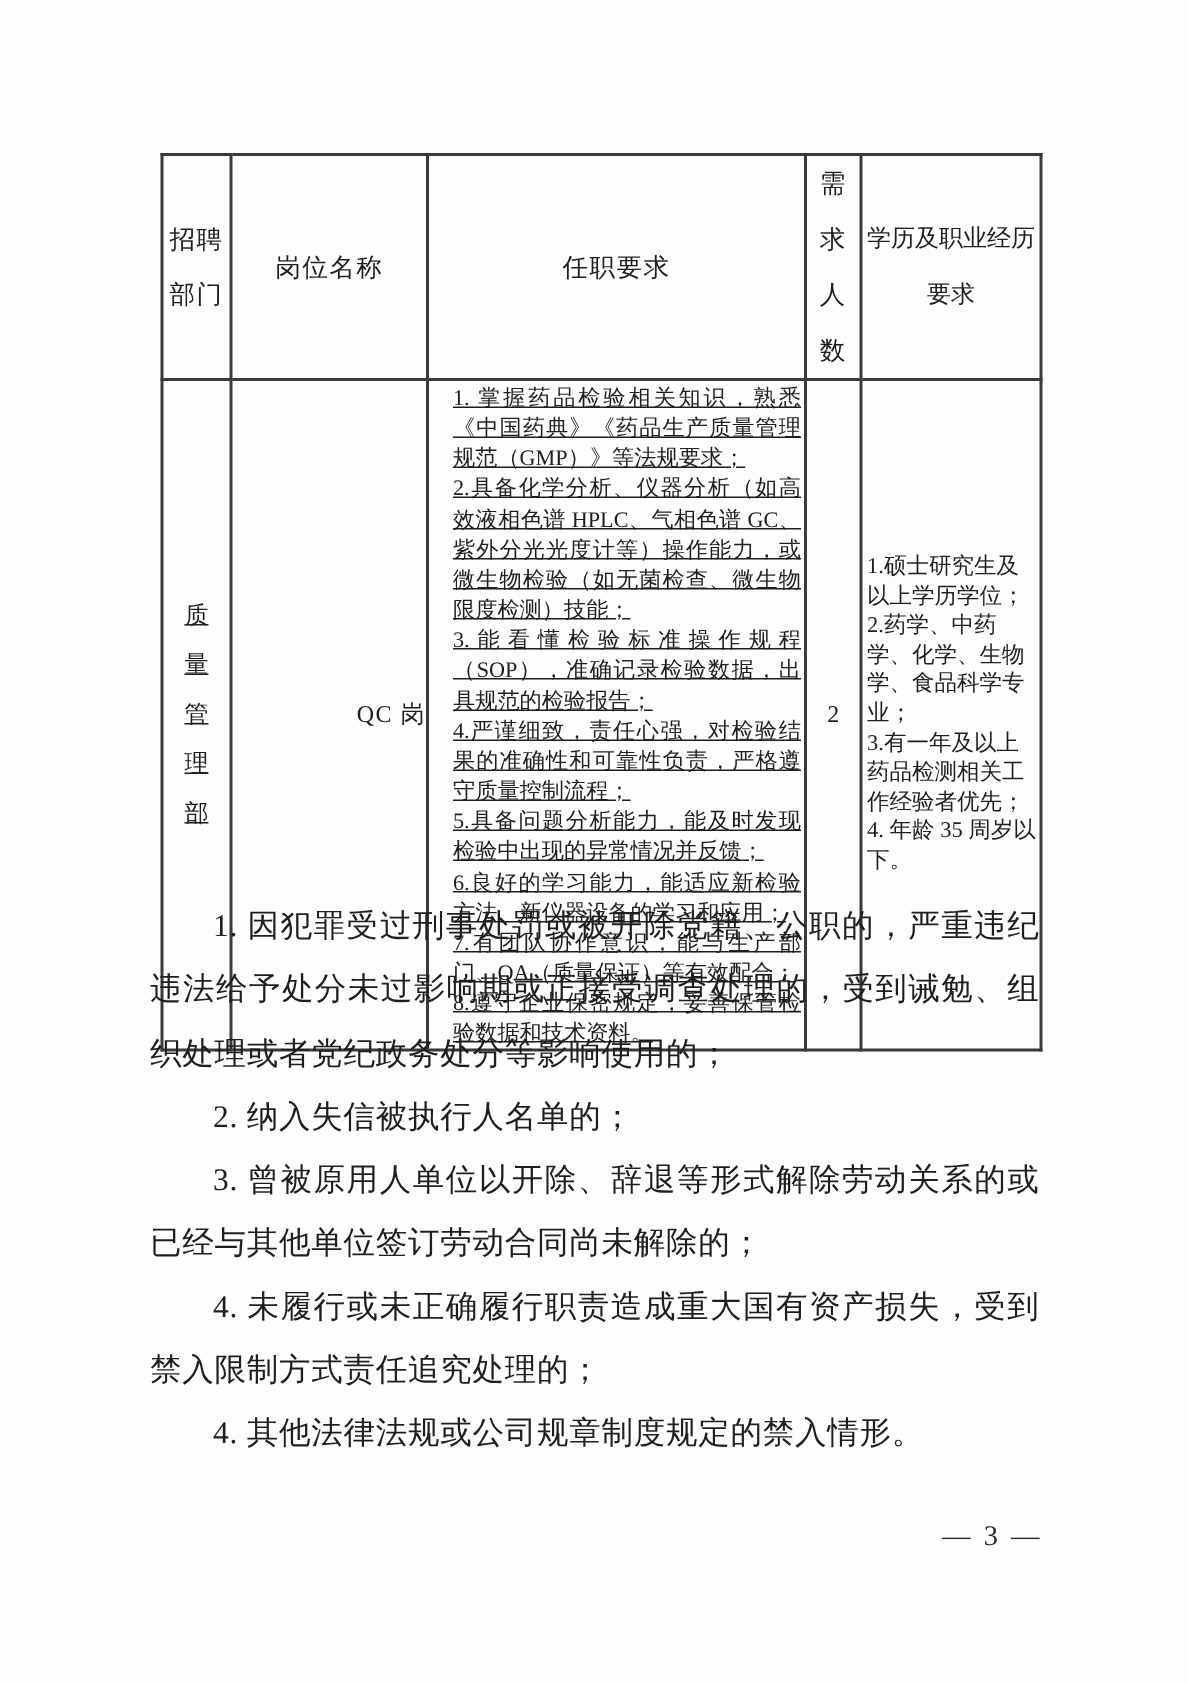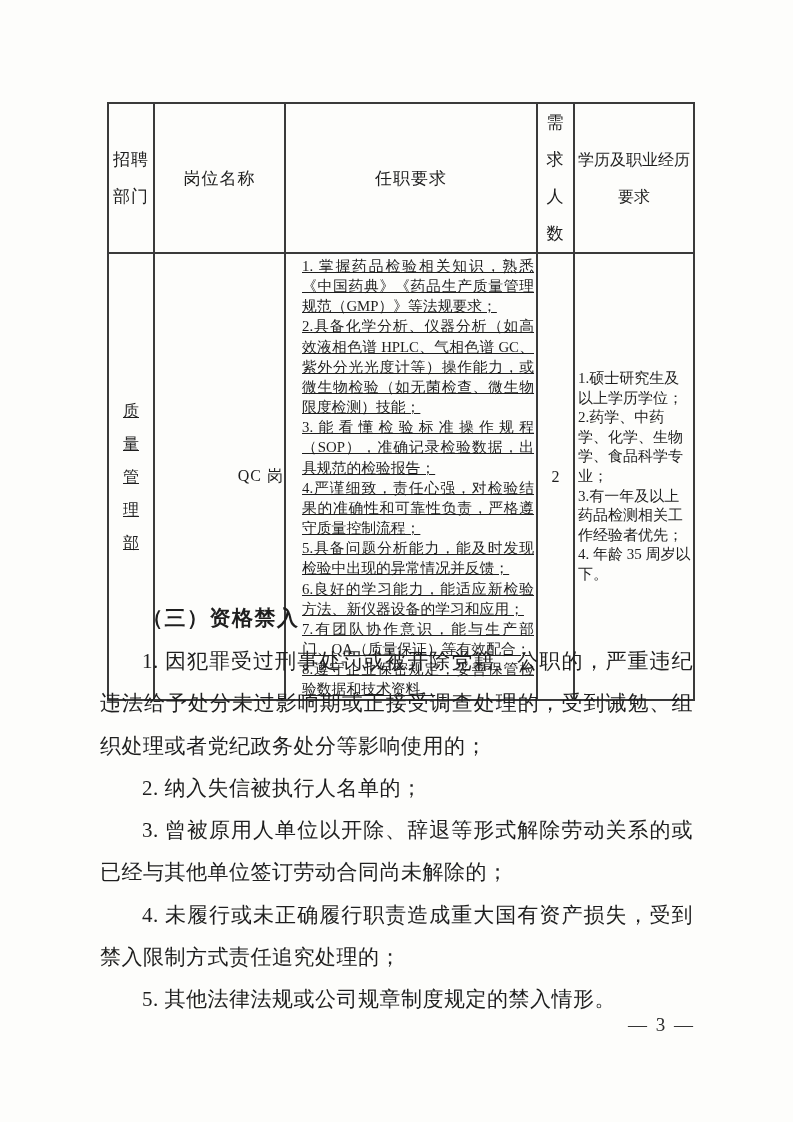--- a/index.html
+++ b/index.html
@@ -148,23 +148,22 @@
         <td class="cell-count">2</td>
         <td class="cell-edu">1.硕士研究生及以上学历学位；
 2.药学、中药学、化学、生物学、食品科学专业；
 3.有一年及以上药品检测相关工作经验者优先；
 4. 年龄 35 周岁以下。</td>
       </tr>
     </tbody>
   </table>
 
   <div class="section">
-    <div class="section-heading">（三）资格禁入</div>
     <p>1. 因犯罪受过刑事处罚或被开除党籍、公职的，严重违纪违法给予处分未过影响期或正接受调查处理的，受到诫勉、组织处理或者党纪政务处分等影响使用的；</p>
     <p>2. 纳入失信被执行人名单的；</p>
     <p>3. 曾被原用人单位以开除、辞退等形式解除劳动关系的或已经与其他单位签订劳动合同尚未解除的；</p>
     <p>4. 未履行或未正确履行职责造成重大国有资产损失，受到禁入限制方式责任追究处理的；</p>
-    <p>5. 其他法律法规或公司规章制度规定的禁入情形。</p>
+    <p>4. 其他法律法规或公司规章制度规定的禁入情形。</p>
   </div>
 
   <div class="page-number">— 3 —</div>
 
 </div>
 
 </body></html>

